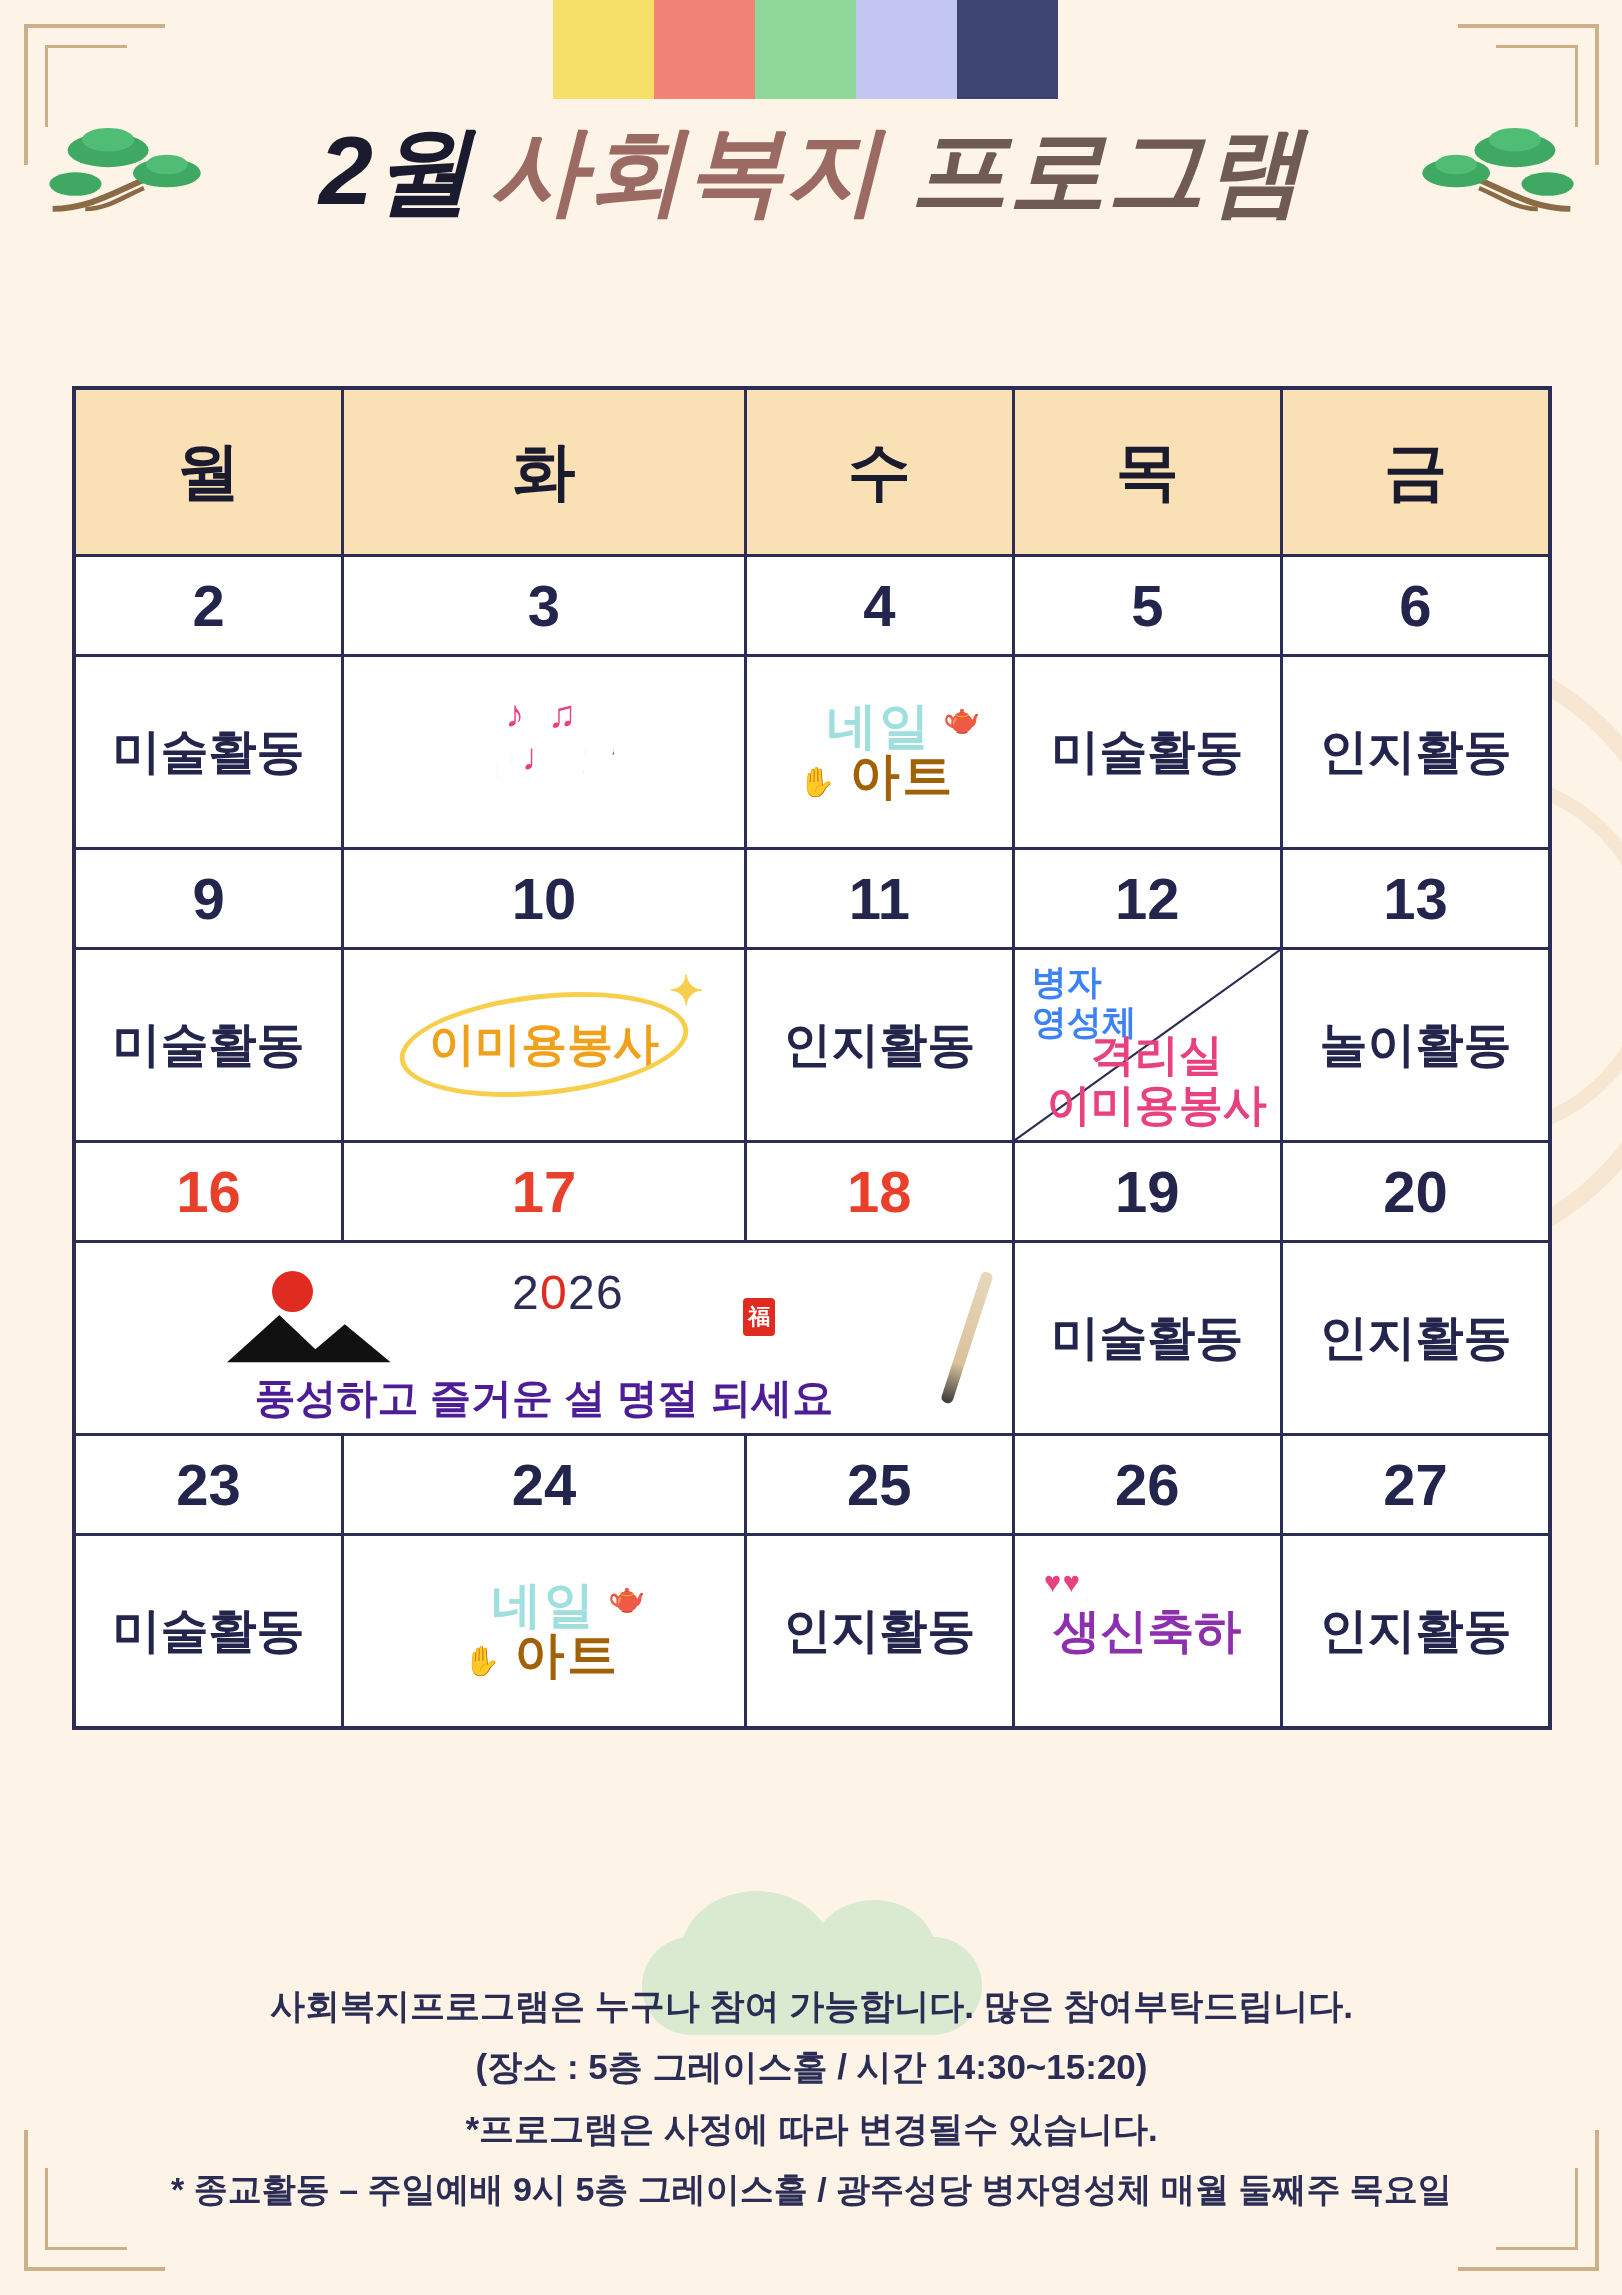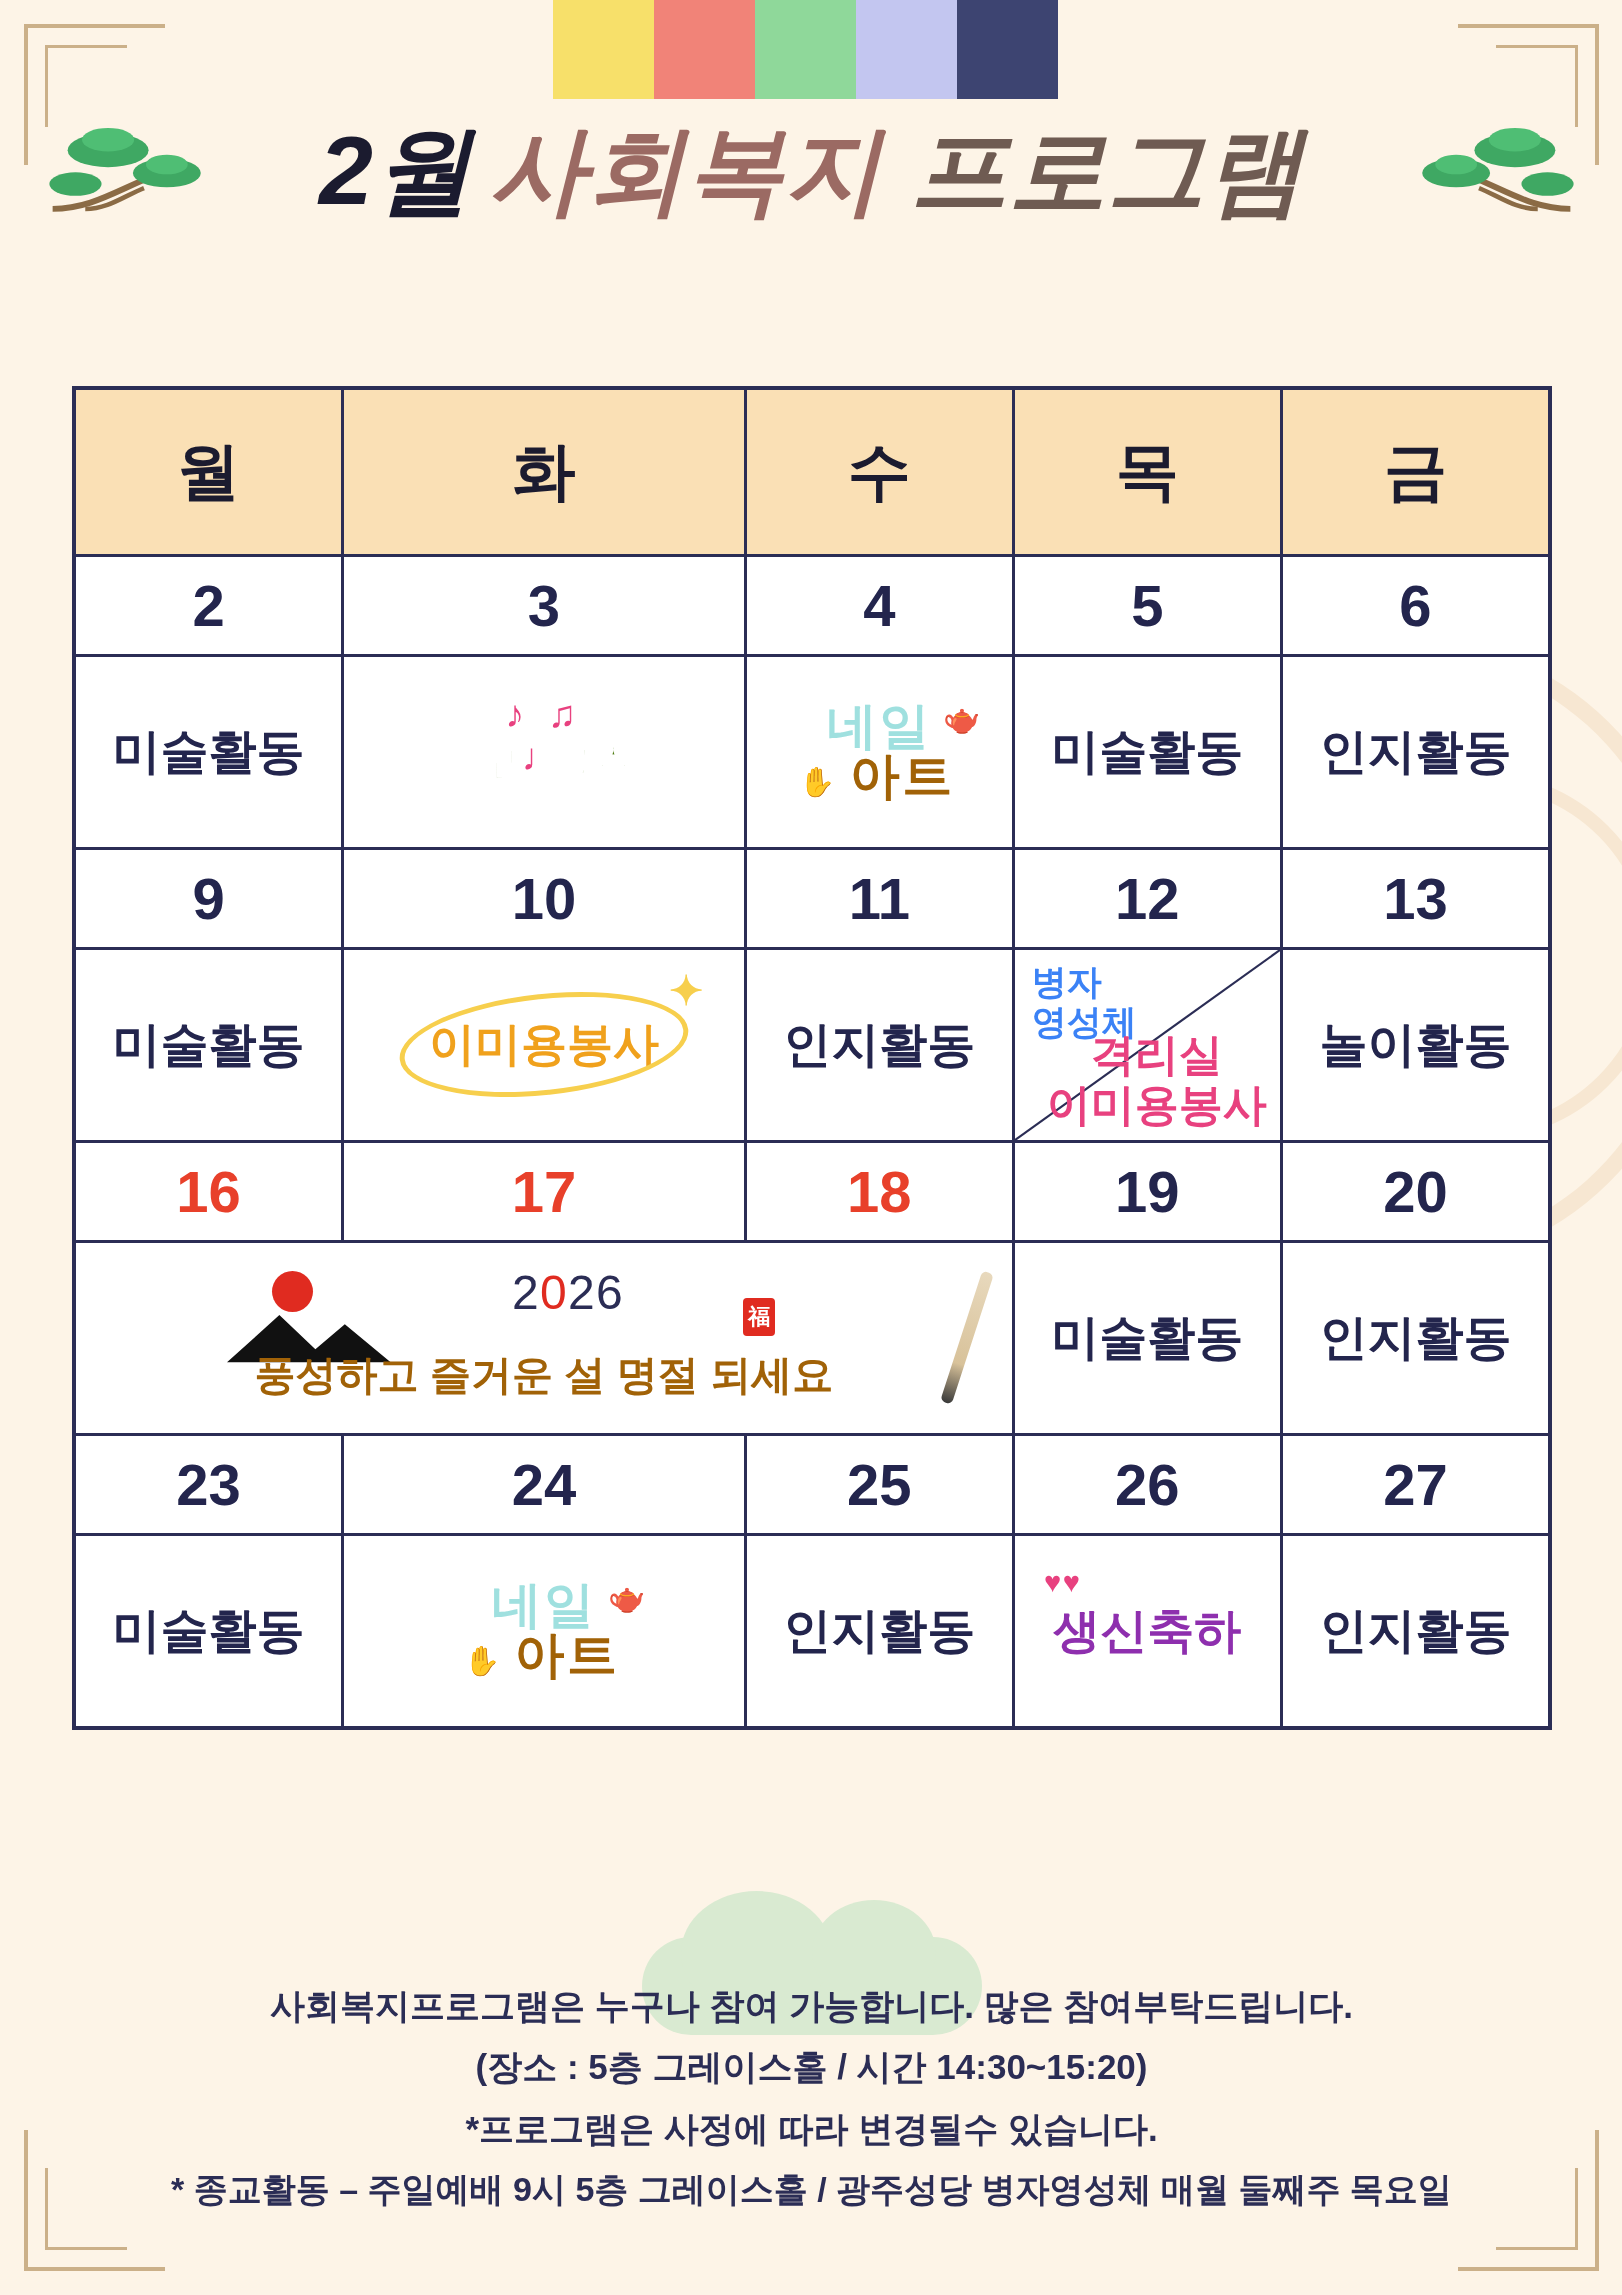--- a/index.html
+++ b/index.html
@@ -266,25 +266,25 @@
     color: #2b2d55;
     letter-spacing: 1.3px;
     margin-left: 24px;
   }
   .newyear .year .o {
     color: #e02b20;
   }
   .newyear .msg {
     position: absolute;
     left: 50%;
-    bottom: 30px;
+    bottom: 7px;
     transform: translateX(-50%);
     font-size: 41px;
     font-weight: bold;
-    color: #a16207;
+    color: #4c1d95;
     white-space: nowrap;
   }
   .newyear .sun {
     position: absolute;
     left: 196px;
     top: 27.5px;
     width: 41px; height: 41px;
     border-radius: 50%;
     background: #e02b20;
   }

